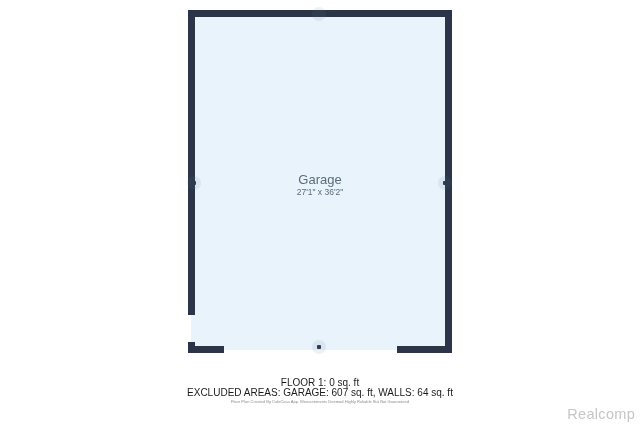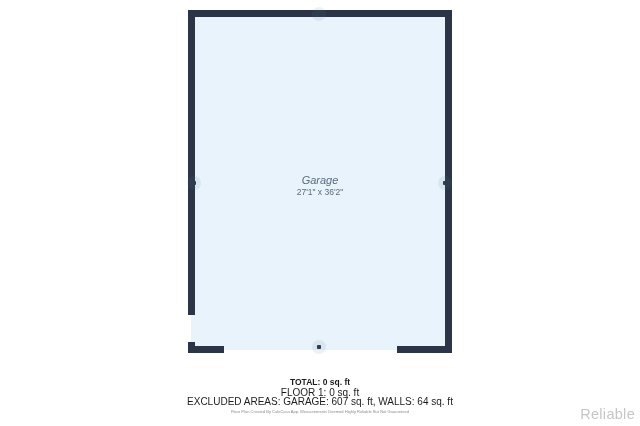--- a/index.html
+++ b/index.html
@@ -41,21 +41,21 @@
   }
   .dot-top    { left: 317px; top: 12px; }
   .dot-left   { left: 192px; top: 181px; }
   .dot-right  { left: 443px; top: 181px; }
   .dot-bottom { left: 317px; top: 345px; }
 
   .room-labels {
     position: absolute; left: 188px; top: 174px; width: 264px;
     text-align: center; color: #5c6b7c; line-height: 12px;
   }
-  .room-name { font-size: 11px; font-style: italic; }
+  .room-name { font-size: 13px; }
   .room-dims { font-size: 8.5px; }
 
   
   .summary {
     position: absolute; left: 0; top: 378px; width: 640px;
     text-align: center; color: #1c1c1c;
   }
   .summary-line { font-size: 10px; line-height: 9.5px; }
   .summary-line.bold { font-weight: bold; font-size: 8.5px; }
   .disclaimer {
@@ -97,21 +97,20 @@
     <div class="scan-dot dot-right"></div>
     <div class="scan-dot dot-bottom"></div>
 
     <div class="room-labels">
       <div class="room-name">Garage</div>
       <div class="room-dims">27'1" x 36'2"</div>
     </div>
   </div>
 
   <div class="summary">
-    <div class="summary-line bold">TOTAL: 0 sq. ft</div>
     <div class="summary-line">FLOOR 1: 0 sq. ft</div>
     <div class="summary-line">EXCLUDED AREAS: GARAGE: 607 sq. ft, WALLS: 64 sq. ft</div>
     <div class="disclaimer">Floor Plan Created By CubiCasa App. Measurements Deemed Highly Reliable But Not Guaranteed</div>
   </div>
 
-  <div class="wm-right">Reliable</div>
+  <div class="wm-right">Realcomp</div>
 
 </div>
 
 </body></html>

